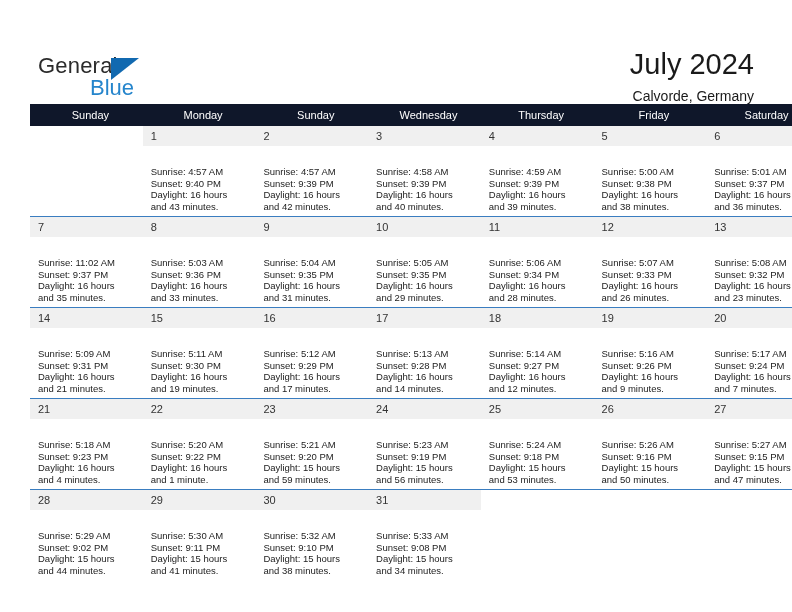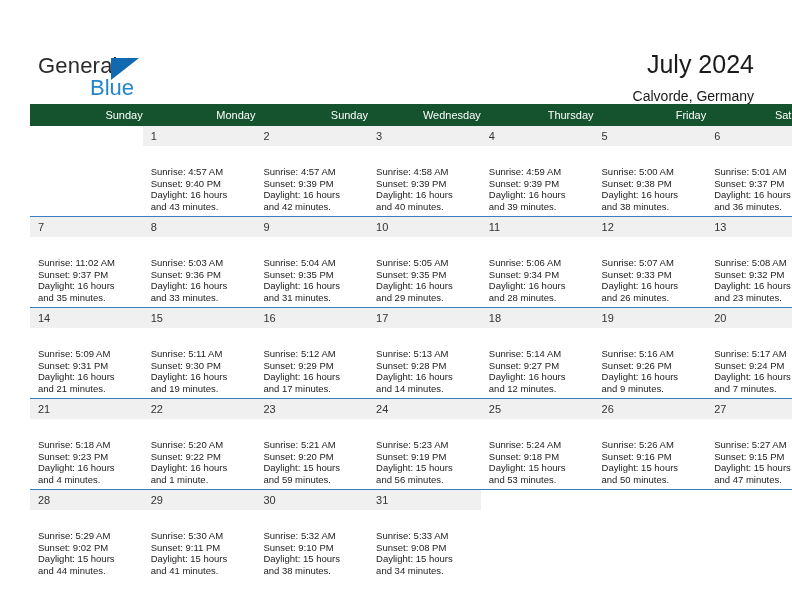--- a/index.html
+++ b/index.html
@@ -63,21 +63,21 @@
     border-bottom: 22px solid transparent;
   }
 
   .title-block {
     position: absolute;
     right: 38px;
     top: 30px;
     text-align: right;
   }
   .title {
-    font-size: 25px;
+    font-size: 29px;
     color: #1a1a1a;
     line-height: 34px;
     white-space: nowrap;
   }
   .subtitle {
     font-size: 14px;
     color: #1a1a1a;
     line-height: 22px;
     margin-top: 4px;
     white-space: nowrap;
@@ -89,25 +89,25 @@
     left: 30px;
     top: 104px;
     width: 733px;
   }
   table.cal {
     border-collapse: collapse;
     table-layout: fixed;
     width: 733px;
   }
   table.cal th {
-    background: #14532d;
+    background: #0f172a;
     color: #ffffff;
     font-weight: normal;
     font-size: 11px;
-    text-align: right;
+    text-align: center;
     padding: 4px 0 4px 8px;
     height: 14px;
     width: 104.71px;
     border: none;
   }
   table.cal td {
     vertical-align: top;
     padding: 0;
     border: none;
     border-top: 1px solid #3a7dc0;

